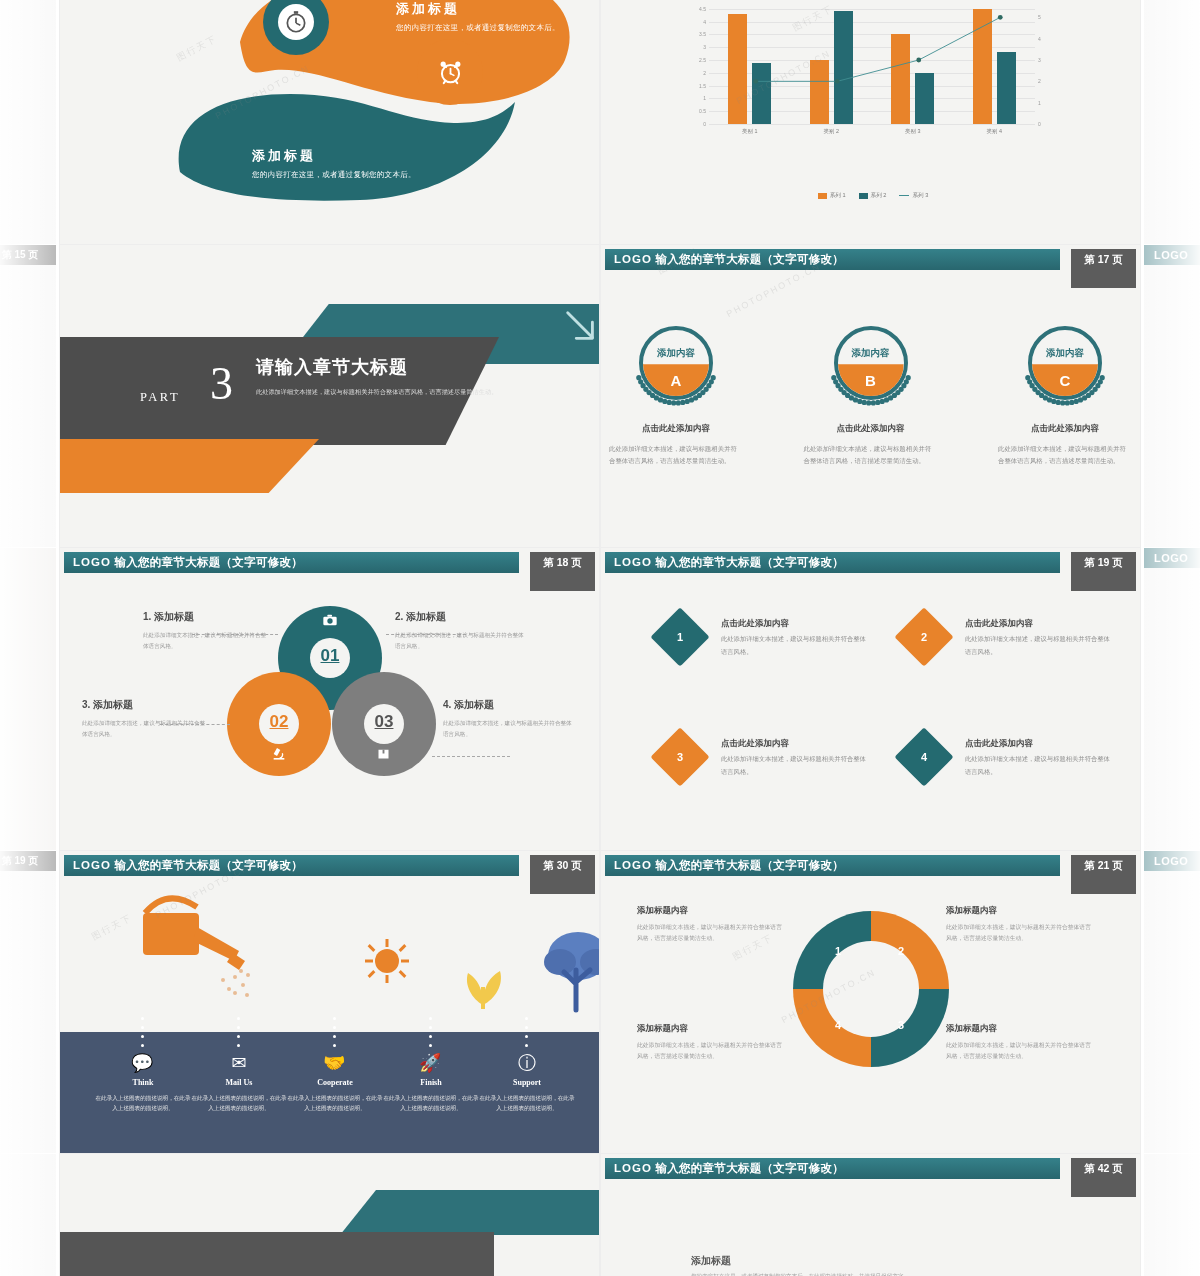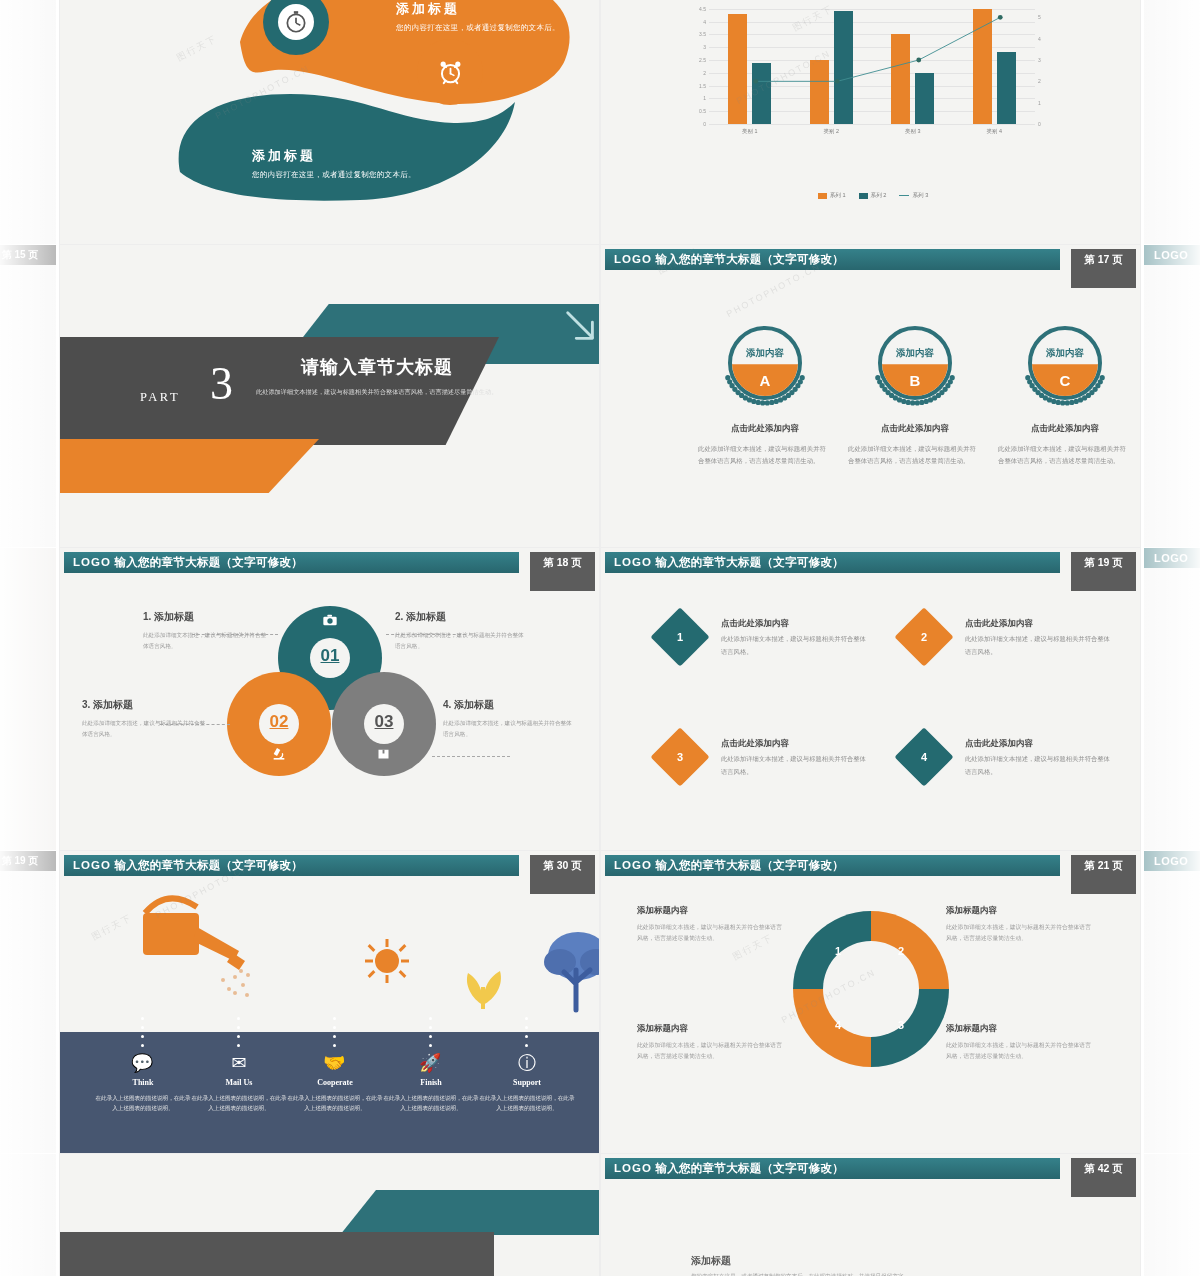--- a/index.html
+++ b/index.html
@@ -72,28 +72,28 @@
     background:#2e7179; clip-path: polygon(13% 0, 100% 0, 100% 100%, 0 100%); }
   .band-gray { position:absolute; left:-6px; top:92px; width:445px; height:108px;
     background:#4d4d4d; clip-path: polygon(0 0, 100% 0, 88% 100%, 0 100%); }
   .band-orange { position:absolute; left:-6px; top:194px; width:265px; height:54px;
     background:#E8832A; clip-path: polygon(0 0, 100% 0, 81% 100%, 0 100%); }
   .part-label { position:absolute; left:80px; top:145px; color:#ffffff;
     font-family:"Liberation Serif", serif; font-size:12.5px; letter-spacing:2.5px; }
   .part-num { position:absolute; left:150px; top:116px; color:#ffffff;
     font-family:"Liberation Serif", serif; font-size:46px; line-height:1; }
   .part-title { position:absolute; left:196px; top:110px; color:#fff;
-    font-size:18px; font-weight:bold; letter-spacing:1px;margin-left:45px; }
+    font-size:18px; font-weight:bold; letter-spacing:1px; }
   .part-desc { position:absolute; left:196px; top:141px; width:250px;
     color:#dcdcdc; font-size:6.2px; line-height:1.9; }
   .part-arrow { position:absolute; left:502px; top:62px; width:38px; height:38px; }
 
   
   .abc-row { position:absolute; left:0; top:72px; width:100%;
-    display:flex; justify-content:flex-end; }
+    display:flex; justify-content:space-between; }
   .abc-col { width:150px; text-align:center; }
   .abc-badge { position:relative; width:92px; height:92px; margin:0 auto; }
   .abc-dots { position:absolute; inset:0; }
   .abc-ring { position:absolute; left:9px; top:9px; width:74px; height:74px;
     border-radius:50%; border:4px solid #2e7179; }
   .abc-fill { position:absolute; left:13px; top:13px; width:66px; height:66px;
     border-radius:50%; background:#E8832A;
     clip-path: polygon(0 52%, 100% 52%, 100% 100%, 0 100%); }
   .abc-letter { position:absolute; left:0; right:0; top:55px; text-align:center;
     color:#fff; font-size:15px; font-weight:bold; }

